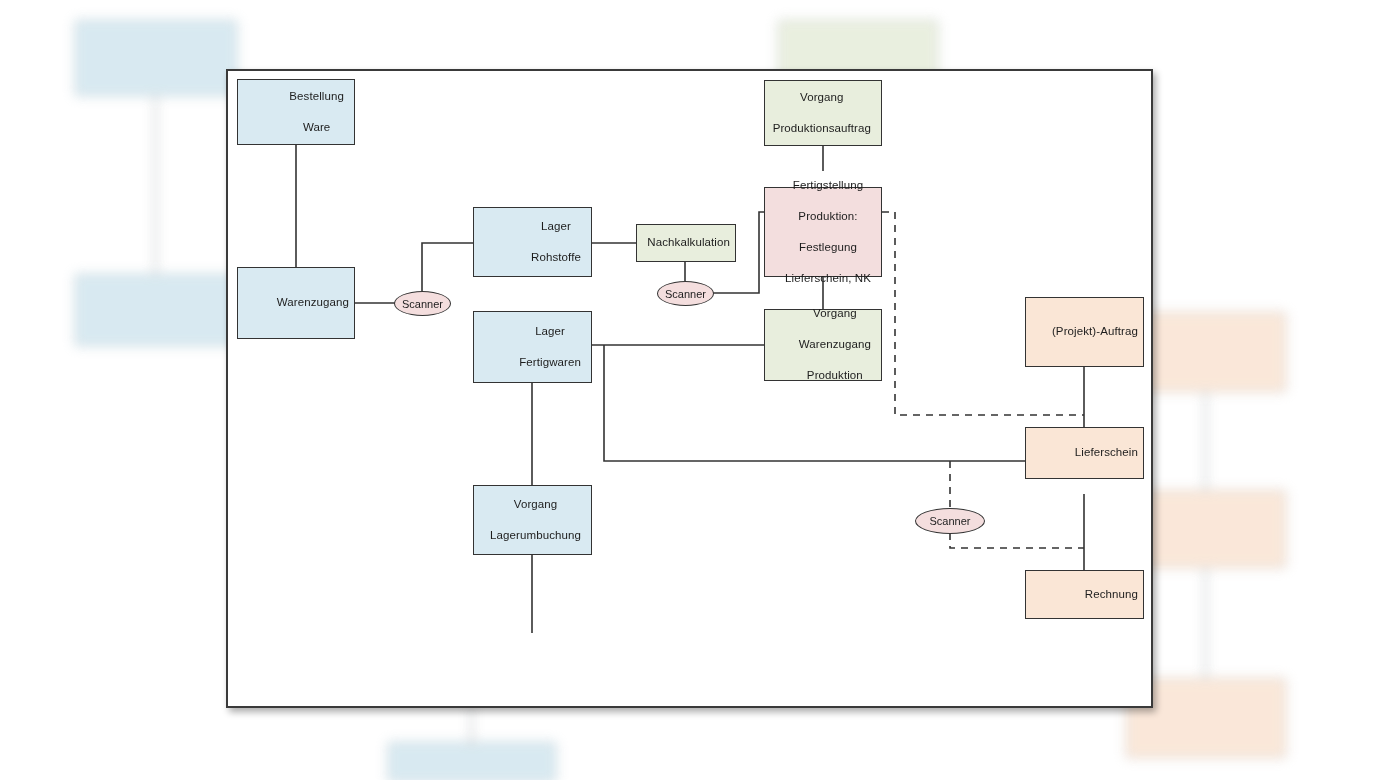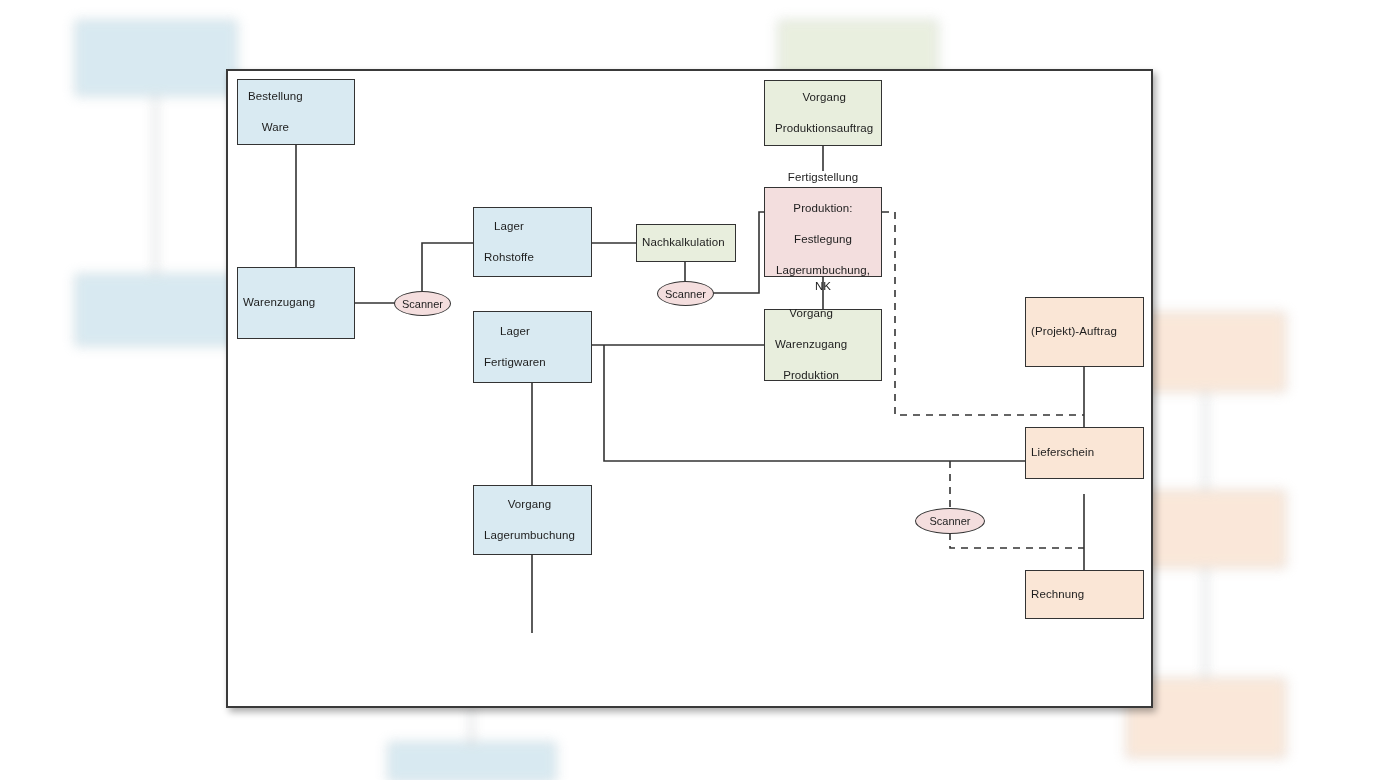--- a/index.html
+++ b/index.html
@@ -73,21 +73,21 @@
     height: 639px;
     pointer-events: none;
   }
 
   .node {
     position: absolute;
     box-sizing: border-box;
     border: 1.6px solid #333333;
     display: flex;
     align-items: center;
-    justify-content: flex-start;
+    justify-content: flex-end;
     text-align: center;
     font-size: 11.5px;
     line-height: 1.35;
     color: #1d1d1d;
     letter-spacing: 0.1px;
   }
   .node span { display: block; padding: 0 5px; }
   .n-blue  { background: #d9eaf2; }
   .n-green { background: #e8eedd; }
   .n-pink  { background: #f3dede; margin-top: 17px; }
@@ -208,21 +208,21 @@
 
     <div class="scanner" style="left:429px;top:210px;width:57px;height:25px;">
       <span>Scanner</span>
     </div>
 
     <div class="node n-green" style="left:536px;top:9px;width:118px;height:66px;">
       <span><span>Vorgang</span><br><span>Produktionsauftrag</span></span>
     </div>
 
     <div class="node n-pink" style="left:536px;top:99px;width:118px;height:90px;">
-      <span><span>Fertigstellung</span><br><span>Produktion:</span><br><span>Festlegung</span><br><span>Lagerumbuchung, NK</span></span>
+      <span><span>Fertigstellung</span><br><span>Produktion:</span><br><span>Festlegung</span><br><span>Lieferschein, NK</span></span>
     </div>
 
     <div class="node n-green" style="left:536px;top:238px;width:118px;height:72px;">
       <span><span>Vorgang</span><br><span>Warenzugang</span><br><span>Produktion</span></span>
     </div>
 
     <div class="node n-blue" style="left:245px;top:240px;width:119px;height:72px;">
       <span><span>Lager</span><br><span>Fertigwaren</span></span>
     </div>
 

